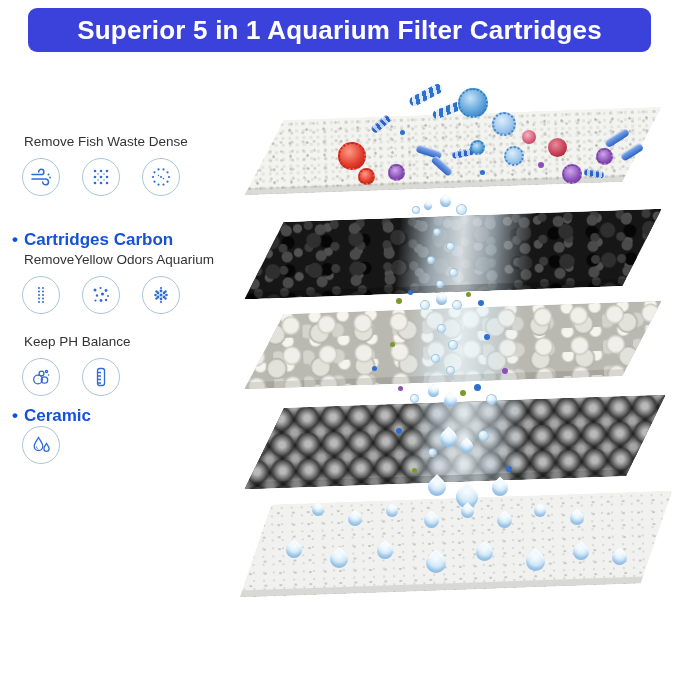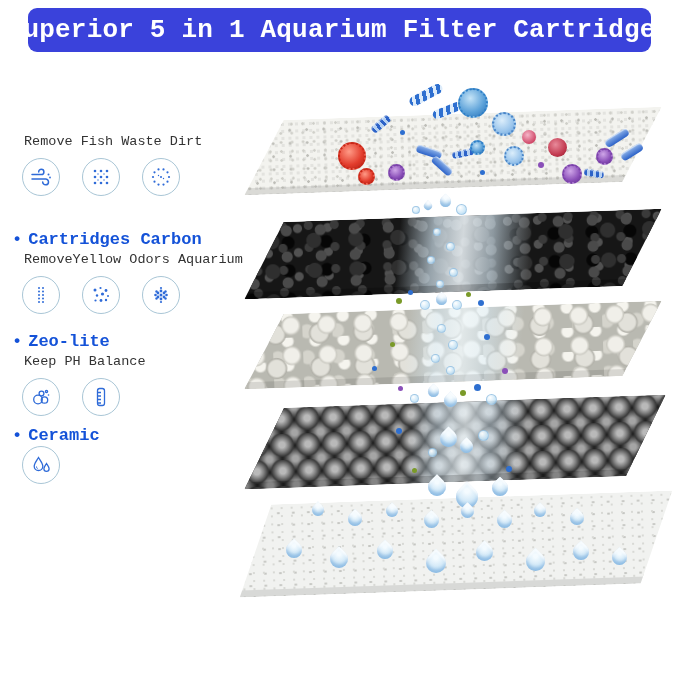--- a/index.html
+++ b/index.html
@@ -1,32 +1,32 @@
 <!DOCTYPE html>
 <html><head>
 <meta charset="utf-8">
 <style>
   html,body { margin:0; padding:0; background:#fff; font-family:"Liberation Sans",sans-serif; }
-  #canvas { position:relative; width:679px; height:679px; background:#ffffff; overflow:hidden;font-family:Liberation Mono, monospace; }
+  #canvas { position:relative; width:679px; height:679px; background:#ffffff; overflow:hidden; }
 
   
   .banner { position:absolute; left:28px; top:8px; width:623px; height:44px;
             background:#3a42db; border-radius:9px; display:flex; align-items:center;
             justify-content:center; z-index:5; }
   .banner span { color:#ffffff; font-weight:bold; font-size:26px; letter-spacing:.2px; white-space:nowrap; }
 
   
   .feature { position:absolute; left:12px; width:234px; z-index:6; }
   .feature h2 { margin:0; font-size:17px; font-weight:bold; color:#1452d8; line-height:1.15; }
   .feature h2 .bullet { margin-right:6px; color:#1452d8; }
   .feature p { margin:2px 0 9px 12px; font-size:13.5px; color:#333333; }
   .icons { display:flex; gap:22px; margin-left:10px; }
   .icircle { width:36px; height:36px; border:1px solid #a9c6d6; border-radius:50%;
              display:flex; align-items:center; justify-content:center; background:#fff; }
-  #f1{top:132px;} #f2{top:230px;} #f3{top:332px;} #f4{top:426px;}
+  #f1{top:132px;} #f2{top:230px;} #f3{top:332px;} #f4{top:406px;}
 
   
   .slab { position:absolute; transform:rotate(-2deg); z-index:1;
           clip-path:polygon(10% 0,100% 0,90% 100%,0 100%); }
   .slab .tex { position:absolute; inset:0; }
   .slab .edge { position:absolute; left:0; right:0; bottom:0; height:7px; background:rgba(0,0,0,.20); }
   .slab .edge.light { background:rgba(0,0,0,.10); }
   .band { position:absolute; inset:0;
           background:linear-gradient(97deg, transparent 39%, rgba(219,238,250,.5) 46%,
                      rgba(240,249,253,.72) 52%, rgba(219,238,250,.48) 58%, transparent 66%); }
@@ -100,21 +100,21 @@
 </head>
 <body>
 
 <div id="canvas">
 
   <div class="banner">
     <span>Superior 5 in 1 Aquarium Filter Cartridges</span>
   </div>
 
   <section class="feature" id="f1">
-    <p>Remove Fish Waste Dirt</p>
+    <p>Remove Fish Waste Dense</p>
     <div class="icons">
       <span class="icircle">
         <svg width="24" height="24" viewBox="0 0 24 24">
           <g fill="none" stroke="#2f6bd8" stroke-width="1.5" stroke-linecap="round">
             <path d="M3 9.5h9.3a2.6 2.6 0 1 0-2.6-2.6"></path>
             <path d="M3 14h13.6a2.9 2.9 0 1 1-2.9 2.9"></path>
           </g>
           <circle cx="19.5" cy="9.5" r="1" fill="#2f6bd8"></circle>
             <circle cx="21" cy="12.5" r="0.9" fill="#2f6bd8"></circle>
         </svg>
@@ -205,23 +205,20 @@
             <circle cx="7.5" cy="15.5" r="1.2"></circle>
           <circle cx="16.5" cy="15.5" r="1.2"></circle>
             <circle cx="12" cy="5" r="1.1"></circle>
             <circle cx="12" cy="19" r="1.1"></circle>
         </svg>
       </span>
     </div>
   </section>
 
   <section class="feature" id="f3">
-    <h2>
-      <span class="bullet">•</span><span>Zeo-lite</span>
-    </h2>
     <p>Keep PH Balance</p>
     <div class="icons">
       <span class="icircle">
         <svg width="24" height="24" viewBox="0 0 24 24" fill="none" stroke="#2f6bd8" stroke-width="1.3">
           <circle cx="9" cy="14.5" r="4.3"></circle>
             <circle cx="15.5" cy="15" r="3.2"></circle>
             <circle cx="12.5" cy="8.5" r="2.4"></circle>
           <circle cx="17.5" cy="6.5" r="1.1"></circle>
             <circle cx="19.5" cy="10" r="0.8" fill="#2f6bd8" stroke="none"></circle>
         </svg>

